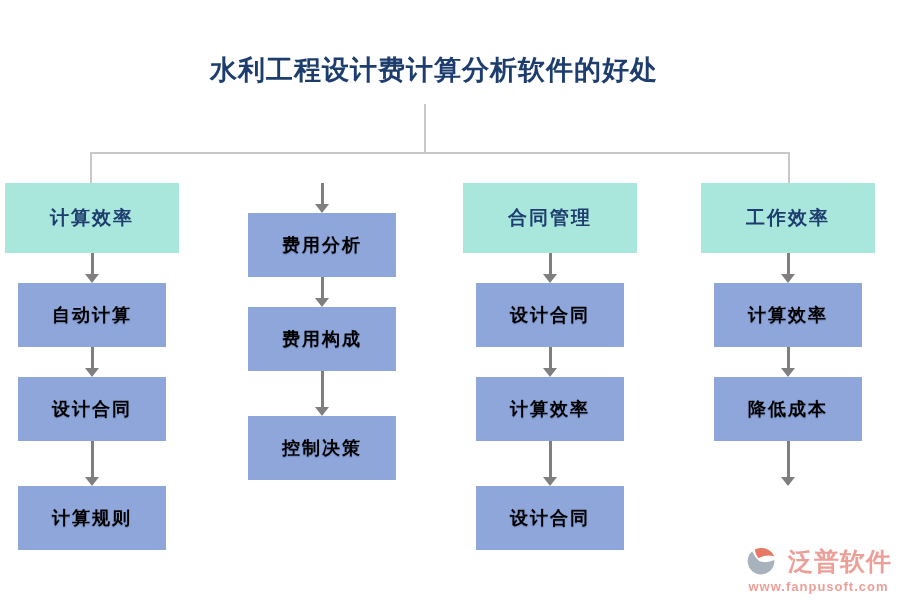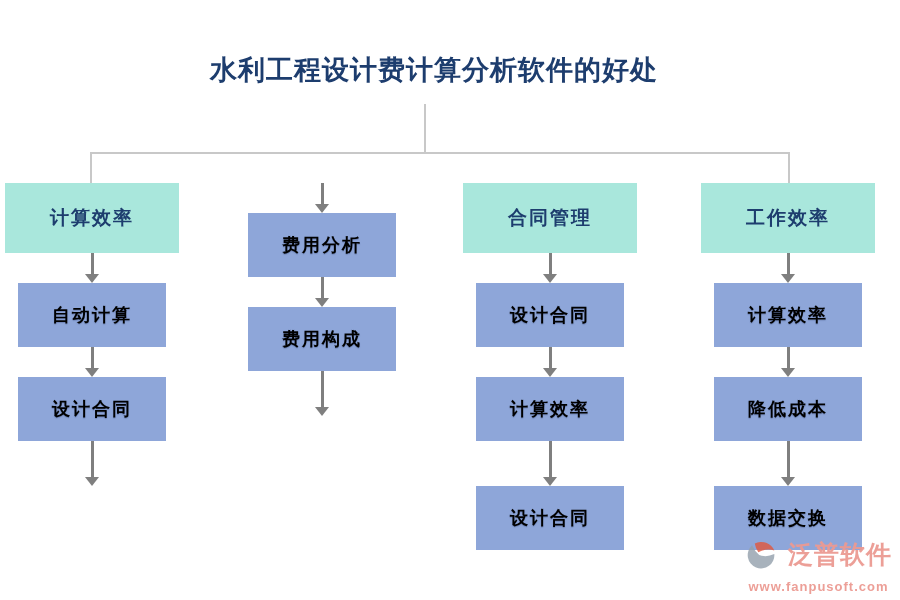--- a/index.html
+++ b/index.html
@@ -40,27 +40,27 @@
   .arrow.tall{height:45px;}
   .arrow .shaft{width:3px;flex:1;background:#7f7f7f;}
   .arrow .head{
     width:0;height:0;border-left:7px solid transparent;
     border-right:7px solid transparent;border-top:9px solid #7f7f7f;
   }
   .logo{
     position:absolute;right:8px;bottom:6px;
     display:flex;flex-direction:column;align-items:center;opacity:.95;
   }
-  .logo-row{display:flex;align-items:flex-end;gap:11px;}
+  .logo-row{display:flex;align-items:flex-start;gap:11px;}
   .logo-brand{
     font-size:25px;font-weight:bold;color:#ec9a92;letter-spacing:1px;
     font-family:"DejaVu Serif","Liberation Serif",serif;
   }
   .logo-url{
-    font-size:13px;font-weight:bold;color:#ec9a92;margin-top:8px;
+    font-size:13px;font-weight:bold;color:#ec9a92;margin-top:1px;
     font-family:"Liberation Sans","DejaVu Sans",sans-serif;letter-spacing:1px;
   }
 </style>
 </head>
 <body>
 
 <div class="canvas">
 
   <div class="title">水利工程设计费计算分析软件的好处</div>
 
@@ -78,37 +78,39 @@
     <div class="item-box">自动计算</div>
     <div class="arrow">
         <span class="shaft"></span>
         <span class="head"></span>
       </div>
     <div class="item-box">设计合同</div>
     <div class="arrow tall">
         <span class="shaft"></span>
         <span class="head"></span>
       </div>
+    <div class="item-box">计算规则</div>
   </div>
 
   <div class="col col-2">
     <div class="arrow">
         <span class="shaft"></span>
         <span class="head"></span>
       </div>
     <div class="item-box">费用分析</div>
     <div class="arrow">
         <span class="shaft"></span>
         <span class="head"></span>
       </div>
     <div class="item-box">费用构成</div>
     <div class="arrow tall">
         <span class="shaft"></span>
         <span class="head"></span>
       </div>
+    <div class="item-box">控制决策</div>
   </div>
 
   <div class="col col-3">
     <div class="header-box">合同管理</div>
     <div class="arrow">
         <span class="shaft"></span>
         <span class="head"></span>
       </div>
     <div class="item-box">设计合同</div>
     <div class="arrow">
@@ -132,21 +134,20 @@
     <div class="item-box">计算效率</div>
     <div class="arrow">
         <span class="shaft"></span>
         <span class="head"></span>
       </div>
     <div class="item-box">降低成本</div>
     <div class="arrow tall">
         <span class="shaft"></span>
         <span class="head"></span>
       </div>
-    <div class="item-box">数据交换</div>
   </div>
 
   <div class="logo">
     <div class="logo-row">
       <span style="display:inline-flex;">
         <svg width="32" height="32" viewBox="0 0 36 36" aria-hidden="true">
           <path d="M11,5 A16,16 0 0 1 33,13 Q24,10 15,15 Q12,11 11,5 Z" fill="#e2573d" opacity="0.85"></path>
           <path d="M33,17 A15,15 0 1 1 8,7 Q11,14 16,18 Q24,21 33,17 Z" fill="#93a0ac" opacity="0.85"></path>
         </svg>
       </span>

